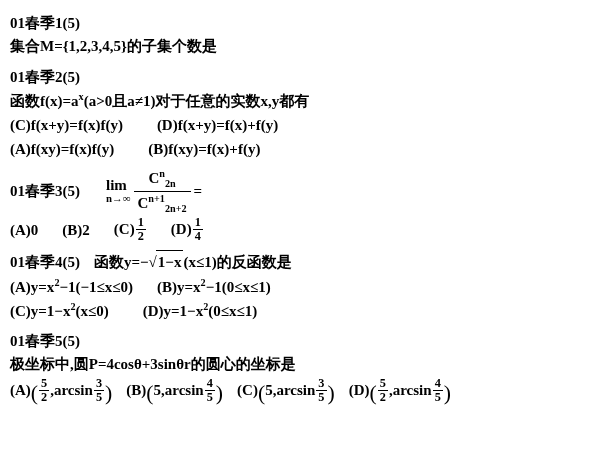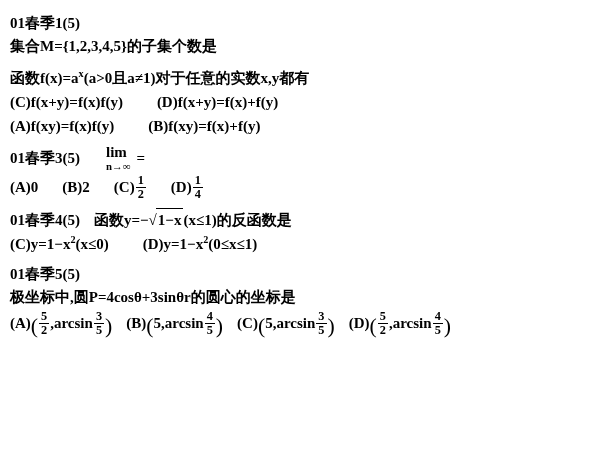--- a/index.html
+++ b/index.html
@@ -149,51 +149,59 @@
 
   <div class="problem">
     <div class="line">
       <span class="label">01春季1(5)</span>
     </div>
     <div class="line">集合M={1,2,3,4,5}的子集个数是</div>
   </div>
 
   <div class="problem">
     <div class="line">
+      <span class="label">01春季2(5)</span>
+    </div>
+    <div class="line">
       <span>函数f(x)=a</span><sup class="exp">x</sup><span>(a&gt;0且a≠1)对于任意的实数x,y都有</span>
     </div>
     <div class="choices">
       <span class="choice">(C)f(x+y)=f(x)f(y)</span><span class="gap-lg"></span><span class="choice">(D)f(x+y)=f(x)+f(y)</span>
     </div>
     <div class="choices">
       <span class="choice">(A)f(xy)=f(x)f(y)</span><span class="gap-lg"></span><span class="choice">(B)f(xy)=f(x)+f(y)</span>
     </div>
   </div>
 
   <div class="problem">
     <div class="limit-row">
       <span class="label">01春季3(5)</span>
       <span class="lim">
         <span class="lim-top">lim</span>
         <span class="lim-bot">n→∞</span>
       </span>
       <span class="bigfrac">
+        <span class="num"><span>C</span><sup class="exp">n</sup><sub class="sb">2n</sub></span>
+        <span class="den"><span>C</span><sup class="exp">n+1</sup><sub class="sb">2n+2</sub></span>
       </span>
       <span class="eqafter">=</span>
     </div>
     <div class="choices">
       <span class="choice">(A)0</span><span class="gap-md"></span><span class="choice">(B)2</span><span class="gap-md"></span><span class="choice"><span>(C)</span><span class="frac"><span class="num">1</span><span class="den">2</span></span></span><span class="gap-md"></span><span class="choice"><span>(D)</span><span class="frac"><span class="num">1</span><span class="den">4</span></span></span>
     </div>
   </div>
 
   <div class="problem">
     <div class="line">
       <span class="label">01春季4(5)</span><span class="gap-sm"></span><span class="stem">函数y=−</span><span class="sqrt">√<span class="radicand">1−x</span></span><span class="stem">(x≤1)的反函数是</span>
     </div>
     <div class="choices">
+      <span class="choice"><span>(A)y=x</span><sup class="exp">2</sup><span>−1(−1≤x≤0)</span></span><span class="gap-md"></span><span class="choice"><span>(B)y=x</span><sup class="exp">2</sup><span>−1(0≤x≤1)</span></span>
+    </div>
+    <div class="choices">
       <span class="choice"><span>(C)y=1−x</span><sup class="exp">2</sup><span>(x≤0)</span></span><span class="gap-lg"></span><span class="choice"><span>(D)y=1−x</span><sup class="exp">2</sup><span>(0≤x≤1)</span></span>
     </div>
   </div>
 
   <div class="problem">
     <div class="line">
       <span class="label">01春季5(5)</span>
     </div>
     <div class="line">极坐标中,圆P=4cosθ+3sinθr的圆心的坐标是</div>
     <div class="choices">

